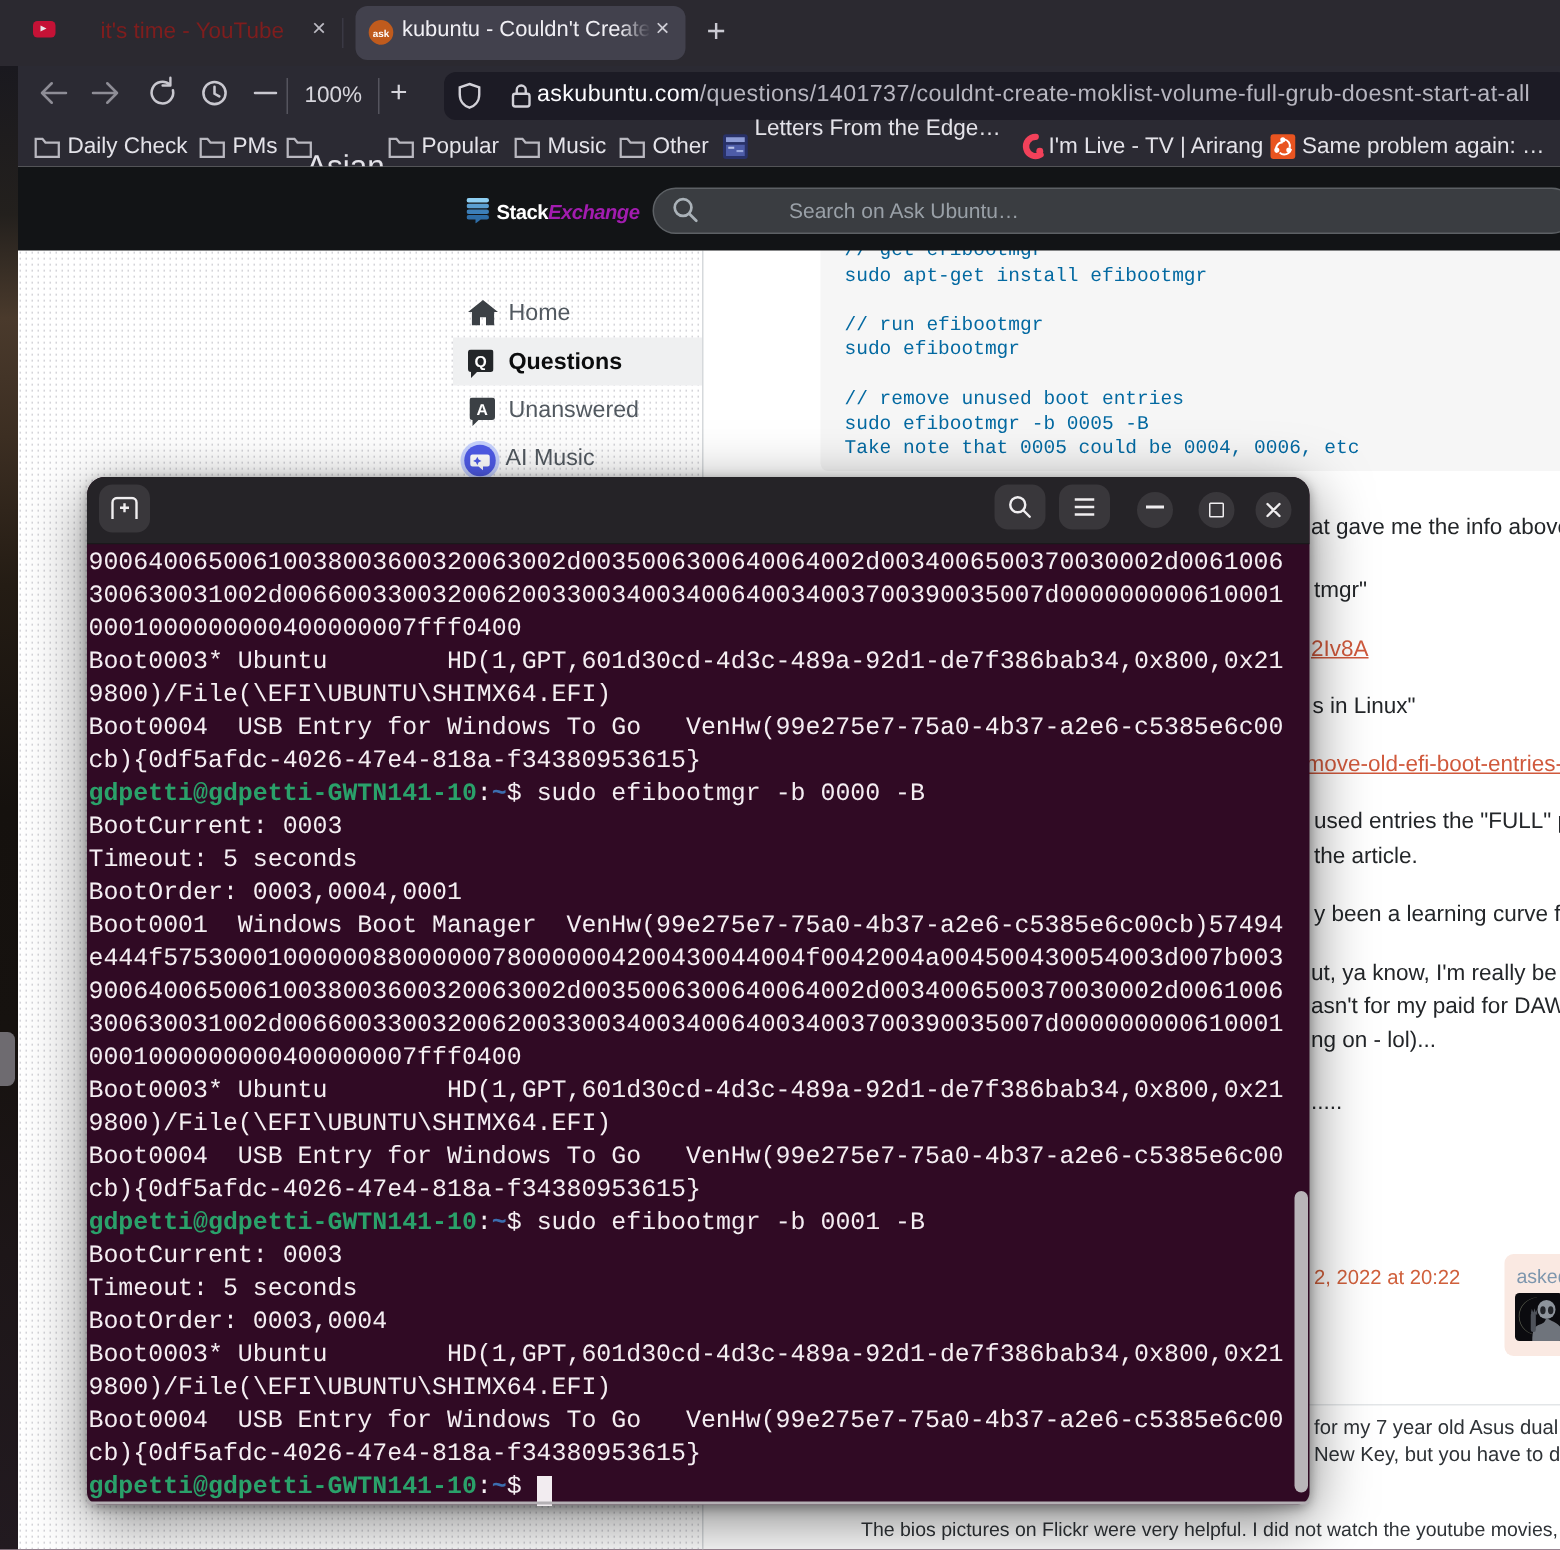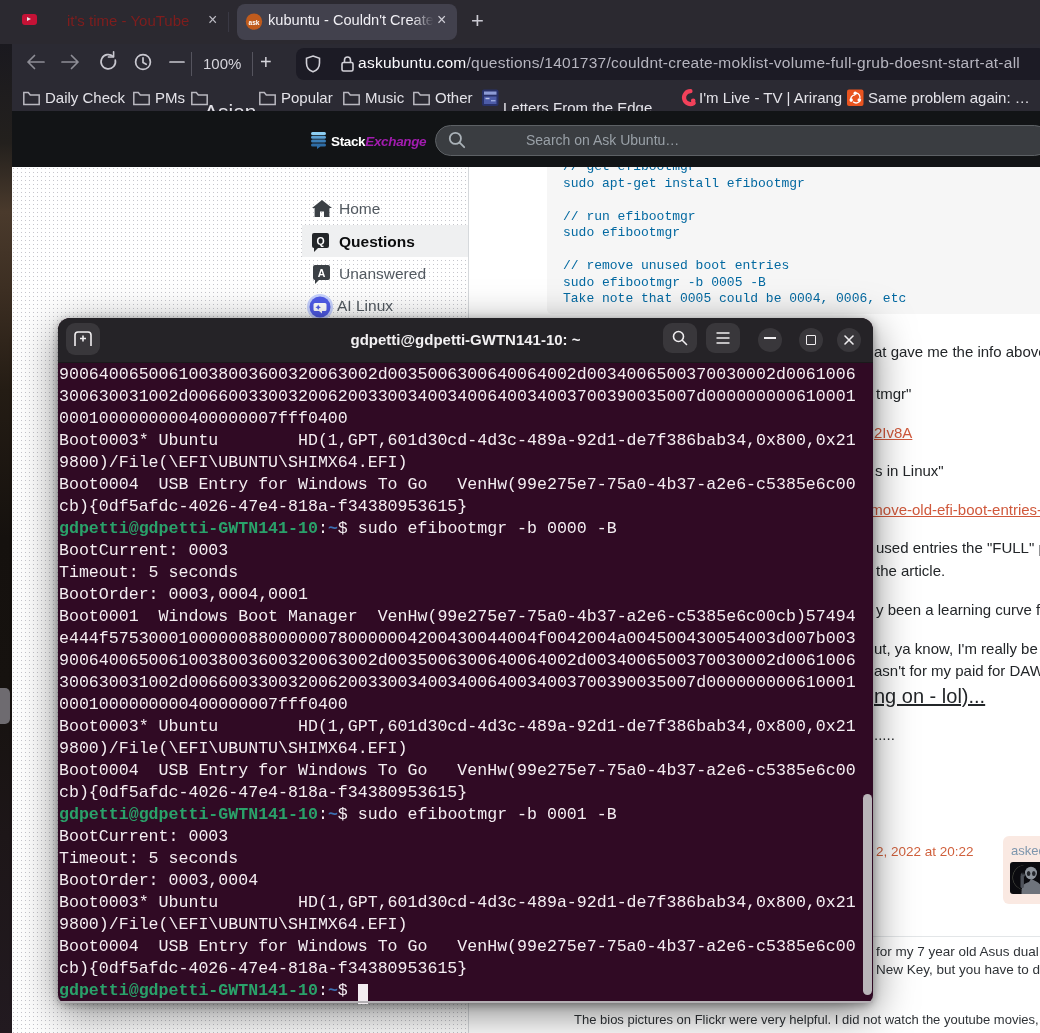--- a/index.html
+++ b/index.html
@@ -87,21 +87,21 @@
     <path d="M852.6 17.4 a4.5 4.5 0 0 0 7.8 -1.4" stroke="#fff" stroke-width="1.3" fill="none" transform="rotate(-8 855.2 13.8)"></path>
     <path d="M859.8 14.5 a4.5 4.5 0 0 0 -3.6 -5.6" stroke="#fff" stroke-width="1.3" fill="none"></path>
   </g>
 </svg>
 <div class="abs nowrap" style="top:89px;left:45px;font-size:15px;color:#e4e3e9;">Daily Check</div>
 <div class="abs nowrap" style="top:89px;left:155px;font-size:15px;color:#e4e3e9;">PMs</div>
 <div class="abs nowrap" style="top:89px;left:204px;font-size:21px;color:#e4e3e9;margin-top:11px;">Asian</div>
 <div class="abs nowrap" style="top:89px;left:281px;font-size:15px;color:#e4e3e9;">Popular</div>
 <div class="abs nowrap" style="top:89px;left:365px;font-size:15px;color:#e4e3e9;">Music</div>
 <div class="abs nowrap" style="top:89px;left:435px;font-size:15px;color:#e4e3e9;">Other</div>
-<div class="abs nowrap" style="top:99px;left:503px;font-size:15px;color:#e4e3e9;">Letters From the Edge…</div>
+<div class="abs nowrap" style="top:77px;left:503px;font-size:15px;color:#e4e3e9;">Letters From the Edge…</div>
 <div class="abs nowrap" style="top:89px;left:699px;font-size:15px;color:#e4e3e9;">I'm Live - TV | Arirang</div>
 <div class="abs nowrap" style="top:89px;left:868px;font-size:15px;color:#e4e3e9;">Same problem again: …</div>
 
 <div class="abs" id="setopbar" style="left:12px;top:111px;width:1028px;height:56px;background:#121416;z-index:20;"></div>
 <svg class="abs" style="left:311px;top:132px;z-index:21;" width="15" height="17" viewBox="0 0 15 17">
   <rect x="0" y="0" width="15" height="3" rx="1.5" fill="#8ecff2"></rect>
   <rect x="0" y="3.8" width="15" height="3" rx="1.5" fill="#5b9fd0"></rect>
   <rect x="0" y="7.6" width="15" height="3" rx="1.5" fill="#3c7fb8"></rect>
   <path d="M1.5 11.4 h12 a1.5 1.5 0 0 1 0 3 h-4 l-3.5 2.6 v-2.6 h-4.5 a1.5 1.5 0 0 1 0 -3 z" fill="#2e6da6"></path>
 </svg>
@@ -137,21 +137,21 @@
   <path d="M2 0 h13 a2 2 0 0 1 2 2 v11 a2 2 0 0 1 -2 2 h-9 l-4 4 v-4 H2 a2 2 0 0 1 -2 -2 V2 a2 2 0 0 1 2 -2 z" fill="#3b4045"></path>
   <text x="8.5" y="11.5" font-size="10.5" font-weight="bold" fill="#fff" text-anchor="middle" font-family="Liberation Sans">A</text>
 </svg>
 <div class="abs nowrap" style="left:339px;top:265px;font-size:15.5px;color:#525960;">Unanswered</div>
 <svg class="abs" style="left:306px;top:294px;" width="28" height="26" viewBox="0 0 28 26">
   <circle cx="14" cy="13" r="13" fill="#c7d2fe"></circle>
   <circle cx="14" cy="13" r="10.5" fill="#4f5be8"></circle>
   <path d="M9 9 h10 a1.5 1.5 0 0 1 1.5 1.5 v5 a1.5 1.5 0 0 1 -1.5 1.5 h-3 v2.5 l-3-2.5 h-4 a1.5 1.5 0 0 1 -1.5 -1.5 v-5 a1.5 1.5 0 0 1 1.5 -1.5 z" fill="#fff"></path>
   <path d="M12.2 10.5 l0.9 1.9 1.9 0.9 -1.9 0.9 -0.9 1.9 -0.9 -1.9 -1.9 -0.9 1.9 -0.9 z" fill="#4f5be8"></path>
 </svg>
-<div class="abs nowrap" style="left:337px;top:297px;font-size:15.5px;color:#525960;">AI Linux</div>
+<div class="abs nowrap" style="left:337px;top:297px;font-size:15.5px;color:#525960;">AI Music</div>
 
 <div class="abs" style="left:547px;top:145px;width:499px;height:169px;background:#f6f6f6;border-radius:5px;"></div>
 <pre class="abs" style="left:563px;top:159px;margin:0;font-family:'Liberation Mono',monospace;font-size:13px;line-height:16.5px;color:#0369a1;">// get efibootmgr
 sudo apt-get install efibootmgr
 
 // run efibootmgr
 sudo efibootmgr
 
 // remove unused boot entries
 sudo efibootmgr -b 0005 -B
@@ -160,21 +160,21 @@
 <div class="abs nowrap" style="left:874px;top:343px;font-size:15px;color:#232629;">at gave me the info above</div>
 <div class="abs nowrap" style="left:876px;top:385px;font-size:15px;color:#232629;">tmgr"</div>
 <div class="abs nowrap" style="left:874px;top:424px;font-size:15px;color:#d0593c;text-decoration:underline;">2Iv8A</div>
 <div class="abs nowrap" style="left:875px;top:462px;font-size:15px;color:#232629;">s in Linux"</div>
 <div class="abs nowrap" style="left:862px;top:501px;font-size:15px;color:#d0593c;text-decoration:underline;">emove-old-efi-boot-entries-</div>
 <div class="abs nowrap" style="left:876px;top:539px;font-size:15px;color:#232629;">used entries the "FULL" p</div>
 <div class="abs nowrap" style="left:876px;top:562px;font-size:15px;color:#232629;">the article.</div>
 <div class="abs nowrap" style="left:876px;top:601px;font-size:15px;color:#232629;">y been a learning curve fo</div>
 <div class="abs nowrap" style="left:874px;top:640px;font-size:15px;color:#232629;">ut, ya know, I'm really be</div>
 <div class="abs nowrap" style="left:874px;top:662px;font-size:15px;color:#232629;">asn't for my paid for DAW</div>
-<div class="abs nowrap" style="left:874px;top:685px;font-size:20px;color:#232629;text-decoration:underline;">ng on - lol)...</div>
+<div class="abs nowrap" style="left:874px;top:685px;font-size:15px;color:#232629;">ng on - lol)...</div>
 <div class="abs nowrap" style="left:874px;top:726px;font-size:15px;color:#232629;">.....</div>
 <div class="abs nowrap" style="left:876px;top:844px;font-size:13.5px;color:#d0603c;">2, 2022 at 20:22</div>
 
 <div class="abs" style="left:1003px;top:836px;width:43px;height:68px;background:#fae9e2;border-radius:6px;"></div>
 <div class="abs nowrap" style="left:1011px;top:843px;font-size:13px;color:#7d96ad;">asked</div>
 <svg class="abs" style="left:1010px;top:862px;" width="32" height="32" viewBox="0 0 32 32">
   <defs>
       <clipPath id="av">
         <rect width="32" height="32" rx="3"></rect>
       </clipPath>
@@ -203,21 +203,20 @@
 
 <div class="abs" id="term" style="left:58px;top:318px;width:815px;height:685px;border-radius:12px 12px 8px 8px;
      box-shadow:0 10px 40px rgba(0,0,0,0.5), 0 2px 8px rgba(0,0,0,0.35);background:#300a24;">
   <div class="abs" style="left:0;top:0;width:815px;height:45px;background:#252327;border-radius:12px 12px 0 0;border-bottom:1px solid #1a191b;box-sizing:border-box;"></div>
 
   <div class="abs" style="left:8px;top:5px;width:34px;height:32px;background:#39373b;border-radius:9px;"></div>
   <svg class="abs" style="left:16px;top:13px;" width="18" height="16" viewBox="0 0 18 16">
     <path d="M1 15 V4 a3 3 0 0 1 3 -3 h10 a3 3 0 0 1 3 3 v11" fill="none" stroke="#f0eef0" stroke-width="1.6"></path>
     <path d="M9 4.5 v6 M6 7.5 h6" stroke="#f0eef0" stroke-width="1.6"></path>
   </svg>
-  <div class="abs nowrap" style="left:0;top:13px;width:815px;text-align:center;font-size:15px;font-weight:bold;color:#f2f0f2;">gdpetti@gdpetti-GWTN141-10: ~</div>
 
   <div class="abs" style="left:605px;top:5px;width:34px;height:30px;background:#39373b;border-radius:9px;"></div>
   <svg class="abs" style="left:614px;top:12px;" width="16" height="16" viewBox="0 0 16 16">
     <circle cx="6.5" cy="6.5" r="5" fill="none" stroke="#f0eef0" stroke-width="1.6"></circle>
     <path d="M10.5 10.5 L14.5 14.5" stroke="#f0eef0" stroke-width="1.6" stroke-linecap="round"></path>
   </svg>
 
   <div class="abs" style="left:648px;top:5px;width:34px;height:30px;background:#39373b;border-radius:9px;"></div>
   <svg class="abs" style="left:657px;top:13px;" width="16" height="14" viewBox="0 0 16 14">
     <path d="M1.5 2 h13 M1.5 7 h13 M1.5 12 h13" stroke="#f0eef0" stroke-width="1.7"></path>

